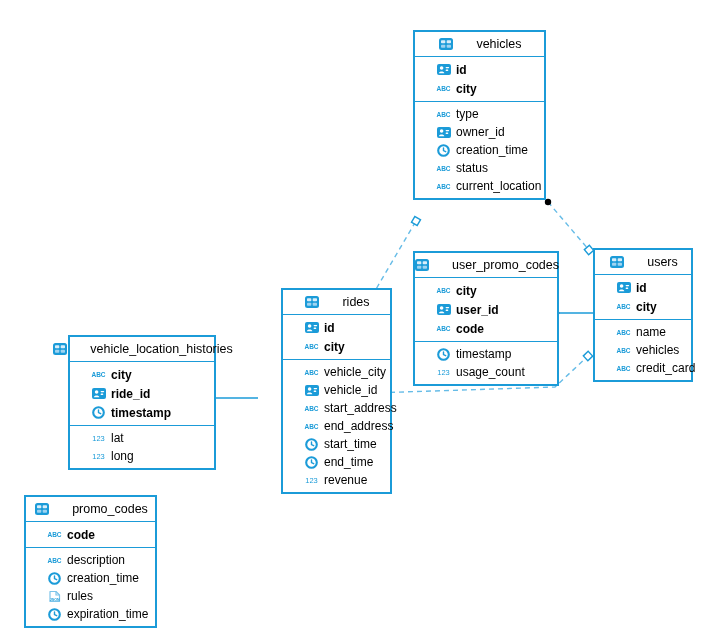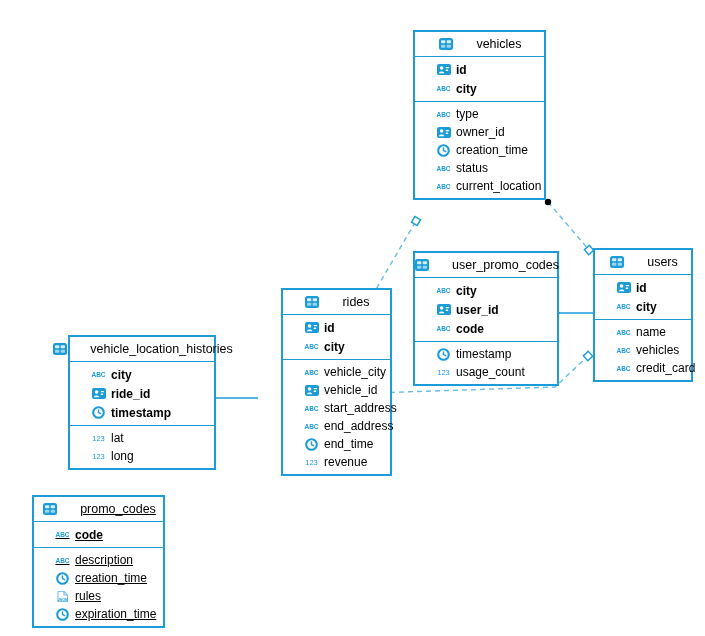--- a/index.html
+++ b/index.html
@@ -297,20 +297,29 @@
           </span>
           <span>end_address</span>
         </div>
         <div class="row">
           <span class="ic">
             <svg width="13" height="13" viewBox="0 0 13 13">
               <circle cx="6.5" cy="6.5" r="5.3" fill="none" stroke="#1b9bd8" stroke-width="2.1"></circle>
               <path d="M6.5 3.9 V6.6 L8.7 7.7" fill="none" stroke="#1b9bd8" stroke-width="1.4" stroke-linecap="round"></path>
             </svg>
           </span>
+          <span>start_time</span>
+        </div>
+        <div class="row">
+          <span class="ic">
+            <svg width="13" height="13" viewBox="0 0 13 13">
+              <circle cx="6.5" cy="6.5" r="5.3" fill="none" stroke="#1b9bd8" stroke-width="2.1"></circle>
+              <path d="M6.5 3.9 V6.6 L8.7 7.7" fill="none" stroke="#1b9bd8" stroke-width="1.4" stroke-linecap="round"></path>
+            </svg>
+          </span>
           <span>end_time</span>
         </div>
         <div class="row">
           <span class="ic">
             <span class="num-ic">123</span>
           </span>
           <span>revenue</span>
         </div>
       </div>
     </div>
@@ -364,21 +373,21 @@
           <span>lat</span>
         </div>
         <div class="row">
           <span class="ic">
             <span class="num-ic">123</span>
           </span>
           <span>long</span>
         </div>
       </div>
     </div>
-    <div class="tbl" style="left: 32px; top: 495px; width: 133px; text-decoration: underline;">
+    <div class="tbl" style="left: 24px; top: 495px; width: 133px;">
       <div class="hdr">
         <span class="ic">
           <svg width="14" height="12" viewBox="0 0 14 12">
             <rect width="14" height="12" rx="2.5" fill="#1b9bd8"></rect>
             <rect x="2" y="2.3" width="4.3" height="3" rx="0.8" fill="#d9eefa"></rect>
             <rect x="7.7" y="2.3" width="4.3" height="3" rx="0.8" fill="#d9eefa"></rect>
             <rect x="2" y="6.7" width="4.3" height="3" rx="0.8" fill="#9fd4f1"></rect>
             <rect x="7.7" y="6.7" width="4.3" height="3" rx="0.8" fill="#9fd4f1"></rect>
           </svg>
         </span>

